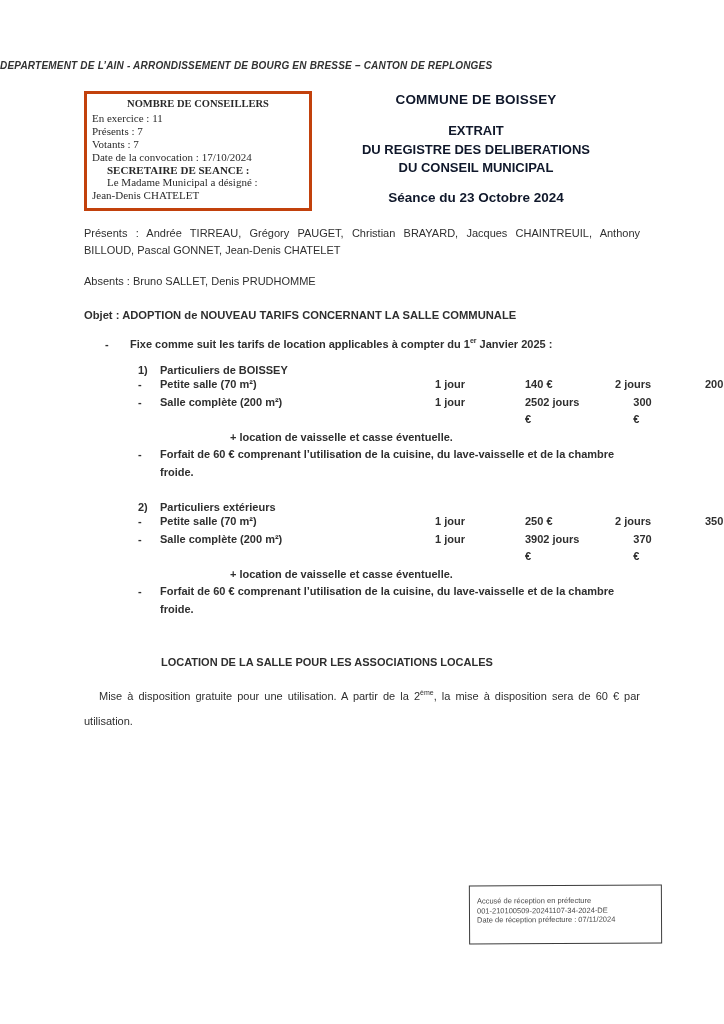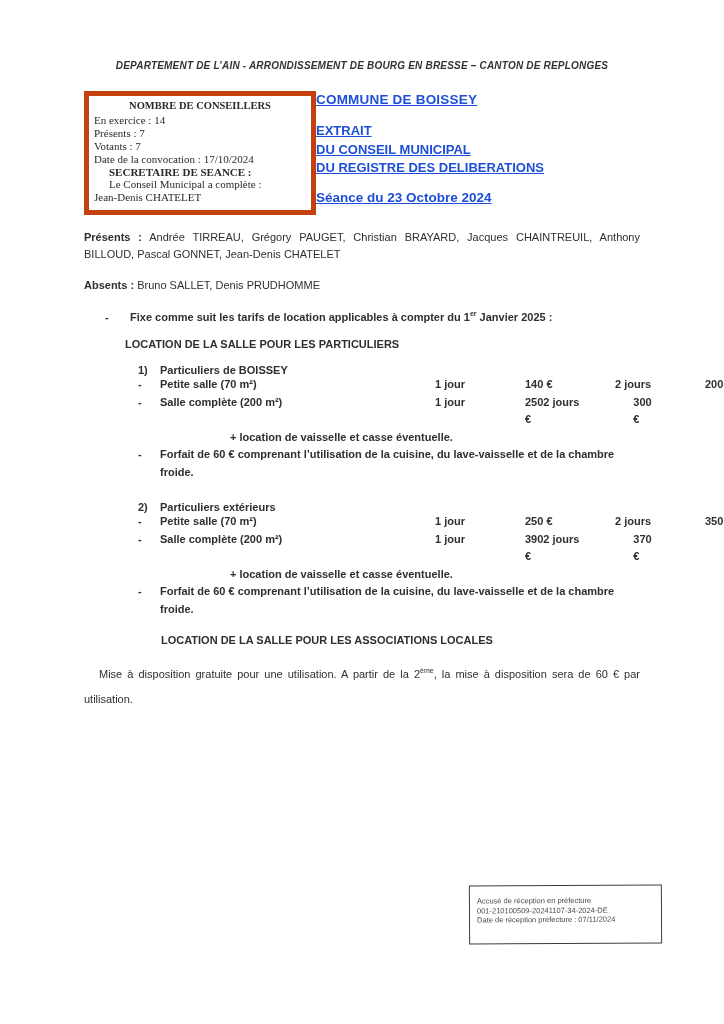--- a/index.html
+++ b/index.html
@@ -8,58 +8,58 @@
     position:relative;
     width:724px; height:1024px;
     background:#ffffff;
     font-family:"Liberation Sans", sans-serif;
     color:#2f2f2f;
     overflow:hidden;
     box-sizing:border-box;
   }
   .doc-header {
     padding-top:60px;
-    text-align:center;
+    text-align:left;
     font-size:10px;
     font-style:italic;
     font-weight:bold;
     letter-spacing:0.2px;
     color:#333;
   }
   .top-row { display:flex; margin:20px 84px 0 84px; }
   .council-box {
     width:212px;
-    border:5px solid #c2410c;
+    border:3px solid #c2410c;
     font-family:"Liberation Serif", serif;
     font-size:11px;
     line-height:12.9px;
     padding:4px 5px 6px 5px;
     color:#2a2a2a;
     flex-shrink:0;
   }
   .cb-title { text-align:center; font-weight:bold; font-size:10.5px; margin-bottom:1px; }
   .cb-sec-title { font-weight:bold; padding-left:15px; }
   .cb-indent { padding-left:15px; }
-  .title-block { flex:1; font-weight:bold; color:#1d4ed8;text-decoration:underline; }
+  .title-block { flex:1; text-align:center; font-weight:bold; color:#0f172a; }
   .commune { font-size:13.5px; margin-top:1px; letter-spacing:0.2px; }
   .extrait { margin-top:15px; font-size:13px; line-height:18.5px; }
   .seance { margin-top:12px; font-size:13.5px; }
 
   .content { margin:0 84px; font-size:11px; }
   .intro { margin:24px 0 0 0; text-align:justify; line-height:17px; }
   .att { margin:14px 0 0 0; line-height:17px; text-align:justify; }
-  .b { font-weight:bold; }
+  .b { font-weight:normal; }
   .objet { margin-top:19px; font-weight:bold; font-size:11.2px; }
   .delib { margin:14px 0 0 0; text-align:justify; line-height:17px; }
   .fixe-row { margin-top:17px; padding-left:21px; display:flex; font-weight:bold; }
   .fixe-dash { width:25px; }
   sup { font-size:7px; vertical-align:super; line-height:0; }
 
   .section-heading { margin:15px 0 0 41px; font-weight:bold; }
-  .assoc-heading { margin-top:16px;padding-left:36px; }
+  .assoc-heading { margin-top:38px;padding-left:36px; }
   .group { margin:14px 0 0 54px; font-weight:bold; }
   .g-num { display:inline-block; width:22px; }
   .t-row { display:flex; line-height:17.5px; }
   .t-dash { width:22px; flex-shrink:0; }
   .t-label { width:275px; flex-shrink:0; }
   .t-cells { display:flex; flex-direction:row; }
   .t-line { display:flex; }
   .t-d { width:90px; flex-shrink:0; }
   .plus-note { margin-left:92px; line-height:17.5px; }
   .forfait-text { flex:1; }
@@ -89,55 +89,55 @@
 </head>
 <body>
 
 <div class="page">
 
   <div class="doc-header">DEPARTEMENT DE L’AIN - ARRONDISSEMENT DE BOURG EN BRESSE – CANTON DE REPLONGES</div>
 
   <div class="top-row">
     <div class="council-box">
       <div class="cb-title">NOMBRE DE CONSEILLERS</div>
-      <div class="cb-line">En exercice :  14</div>
+      <div class="cb-line">En exercice :  11</div>
       <div class="cb-line">Présents :  7</div>
       <div class="cb-line">Votants : 7</div>
       <div class="cb-line">Date de la convocation : 17/10/2024</div>
       <div class="cb-sec-title">SECRETAIRE DE SEANCE :</div>
-      <div class="cb-line cb-indent">Le Conseil Municipal a complète :</div>
+      <div class="cb-line cb-indent">Le Madame Municipal a désigné :</div>
       <div class="cb-line">Jean-Denis CHATELET</div>
     </div>
     <div class="title-block">
       <div class="commune">COMMUNE DE BOISSEY</div>
       <div class="extrait">
         <div>EXTRAIT</div>
+        <div>DU REGISTRE DES DELIBERATIONS</div>
         <div>DU CONSEIL MUNICIPAL</div>
-        <div>DU REGISTRE DES DELIBERATIONS</div>
       </div>
       <div class="seance">Séance du 23 Octobre 2024</div>
     </div>
   </div>
 
   <div class="content">
 
 
     <p class="att"><span class="b">Présents :</span> <span>Andrée TIRREAU, Grégory PAUGET, Christian BRAYARD, Jacques CHAINTREUIL, Anthony BILLOUD, Pascal GONNET, Jean-Denis CHATELET</span></p>
 
 
     <p class="att"><span class="b">Absents :</span> <span>Bruno SALLET, Denis PRUDHOMME</span></p>
 
+    <div class="objet"><span>Objet :</span> <span>ADOPTION de NOUVEAU TARIFS CONCERNANT LA SALLE COMMUNALE</span></div>
 
 
     <div class="fixe-row">
       <span class="fixe-dash">-</span>
       <span><span>Fixe comme suit les tarifs de location applicables à compter du 1</span><sup>er</sup><span> Janvier 2025 :</span></span>
     </div>
 
-    <div class="section-heading">LOCATION DE LA SALLE POUR LES PARTICULIERS</div>
 
     <div class="group">
       <div class="g-title-row"><span class="g-num">1)</span><span>Particuliers de BOISSEY</span></div>
 
       <div class="t-row">
         <span class="t-dash">-</span>
         <span class="t-label">Petite salle (70 m²)</span>
         <span class="t-cells">
           <span class="t-line">
               <span class="t-d">1 jour</span>

